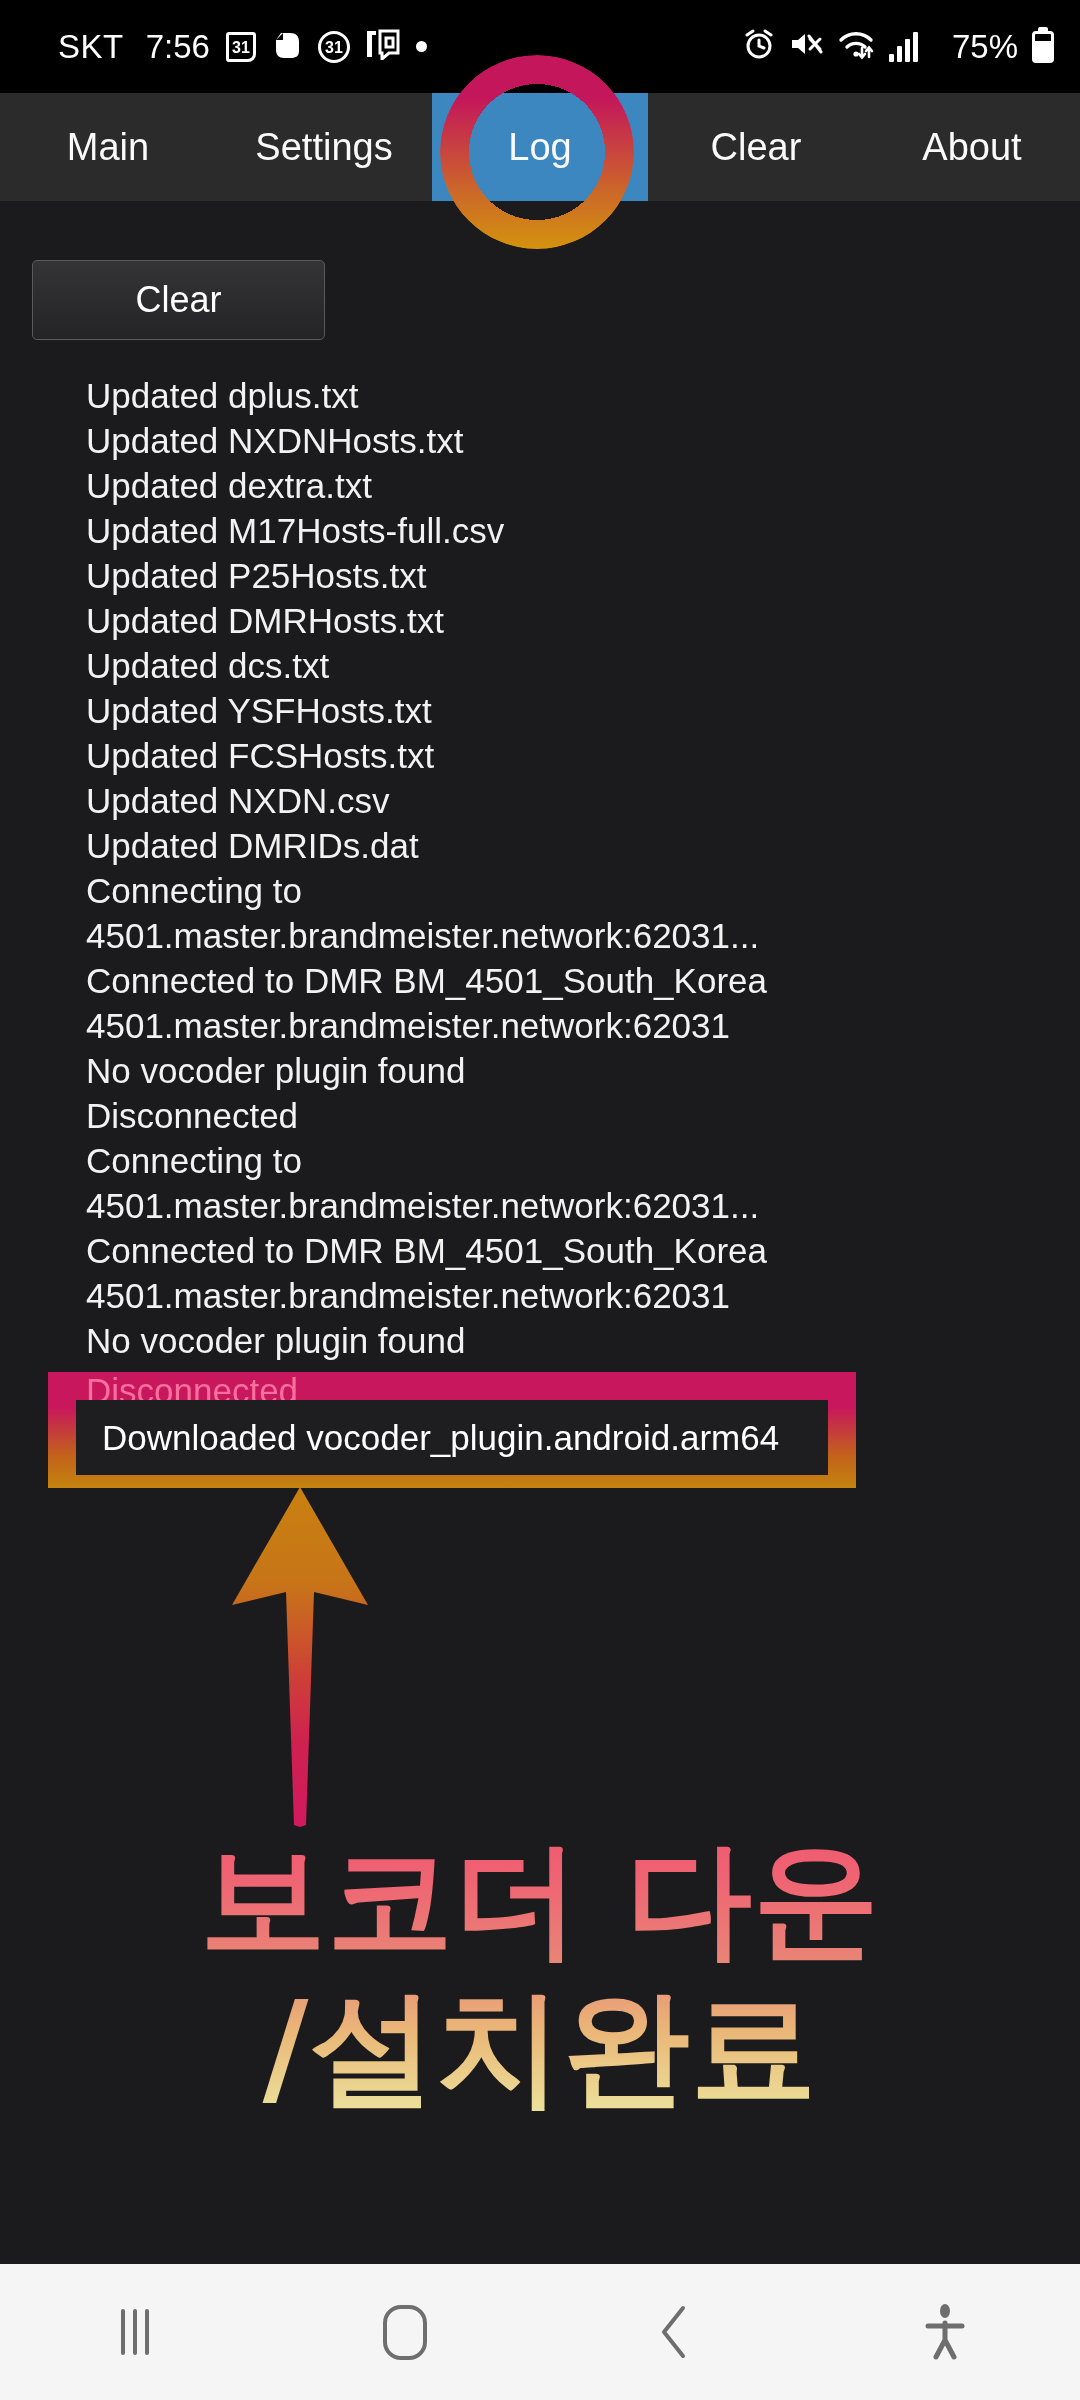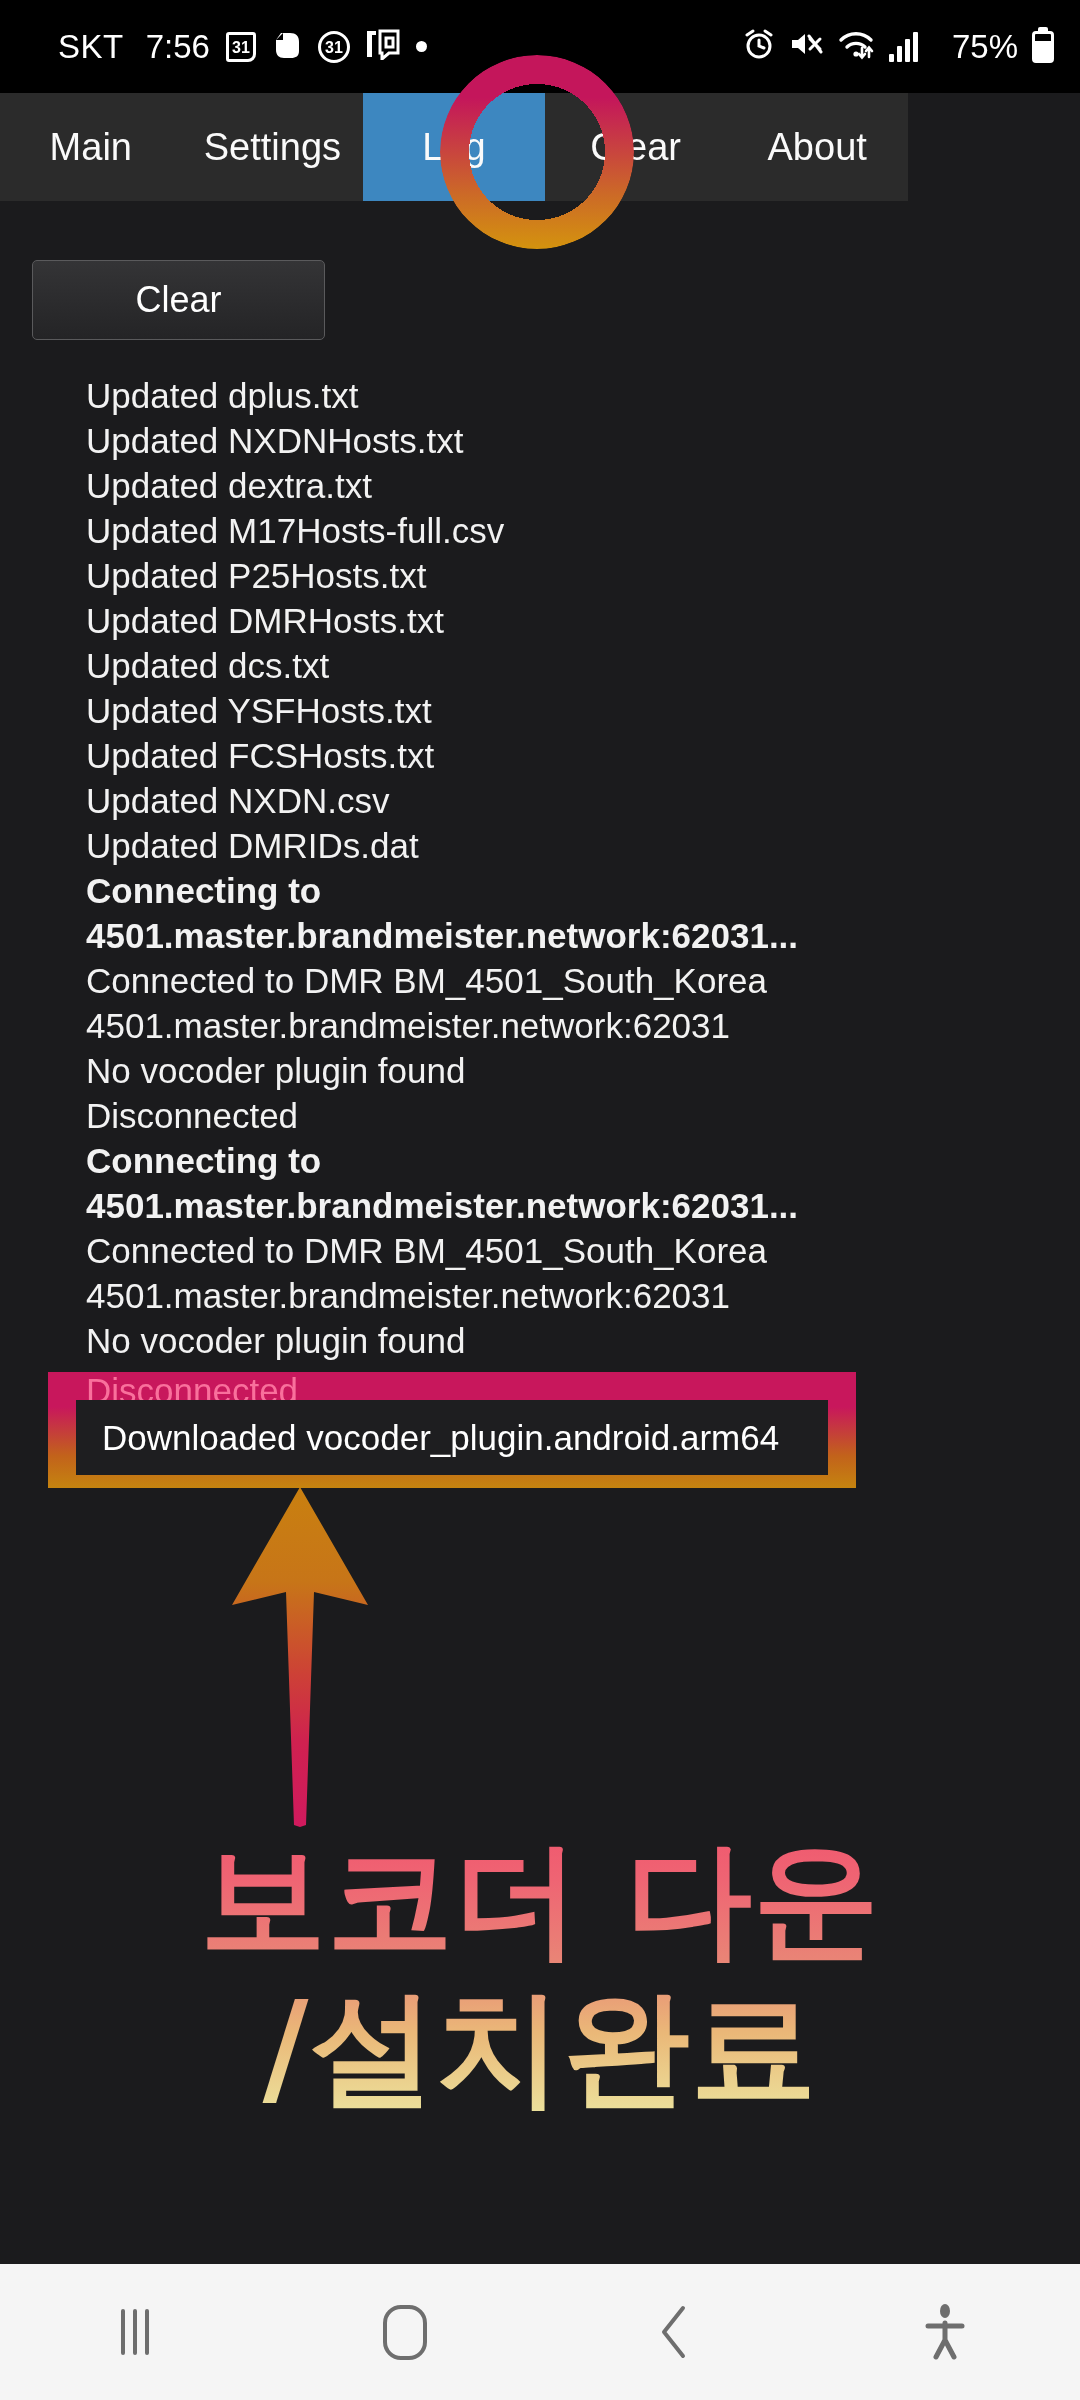--- a/index.html
+++ b/index.html
@@ -59,21 +59,21 @@
   .ic-batt:before{
     content:""; position:absolute; top:-7px; left:50%; transform:translateX(-50%);
     width:10px; height:5px; background:#fff; border-radius:2px 2px 0 0;
   }
   .ic-sig { display:flex; align-items:flex-end; gap:3px; height:30px; }
   .ic-sig i { display:block; width:5px; background:#fff; border-radius:1px; }
 
   
   #tabbar {
     position: absolute; left: 0; top: 93px;
-    width: 908px; height: 108px;
+    width: 1080px; height: 108px;
     background: #2b2b2b;
     display: flex;
   }
   .tab {
     flex: 1;
     display: flex; align-items: center; justify-content: center;
     color: #fafafa;
     font-size: 38px;
   }
   .tab.selected { background: #3d87c0; }
@@ -96,21 +96,21 @@
   }
 
   #log {
     position: absolute; left: 86px; top: 172px;
     width: 920px;
     color: #f2f2f2;
     font-size: 35px;
     line-height: 45px;
   }
   .logline { white-space: pre-wrap; }
-  .logline.wrapped { width: 810px; font-weight: bold; }
+  .logline.wrapped { width: 810px; }
 
   
   #ann-circle {
     position: absolute; left: 440px; top: 55px;
     width: 194px; height: 194px;
     border-radius: 50%;
     background: linear-gradient(to bottom, #c4165b 0%, #c4165b 22%, #cc6a27 72%, #d4930e 100%);
     -webkit-mask: radial-gradient(circle at center, transparent 0 68px, #000 68px);
             mask: radial-gradient(circle at center, transparent 0 68px, #000 68px);
     z-index: 40;

